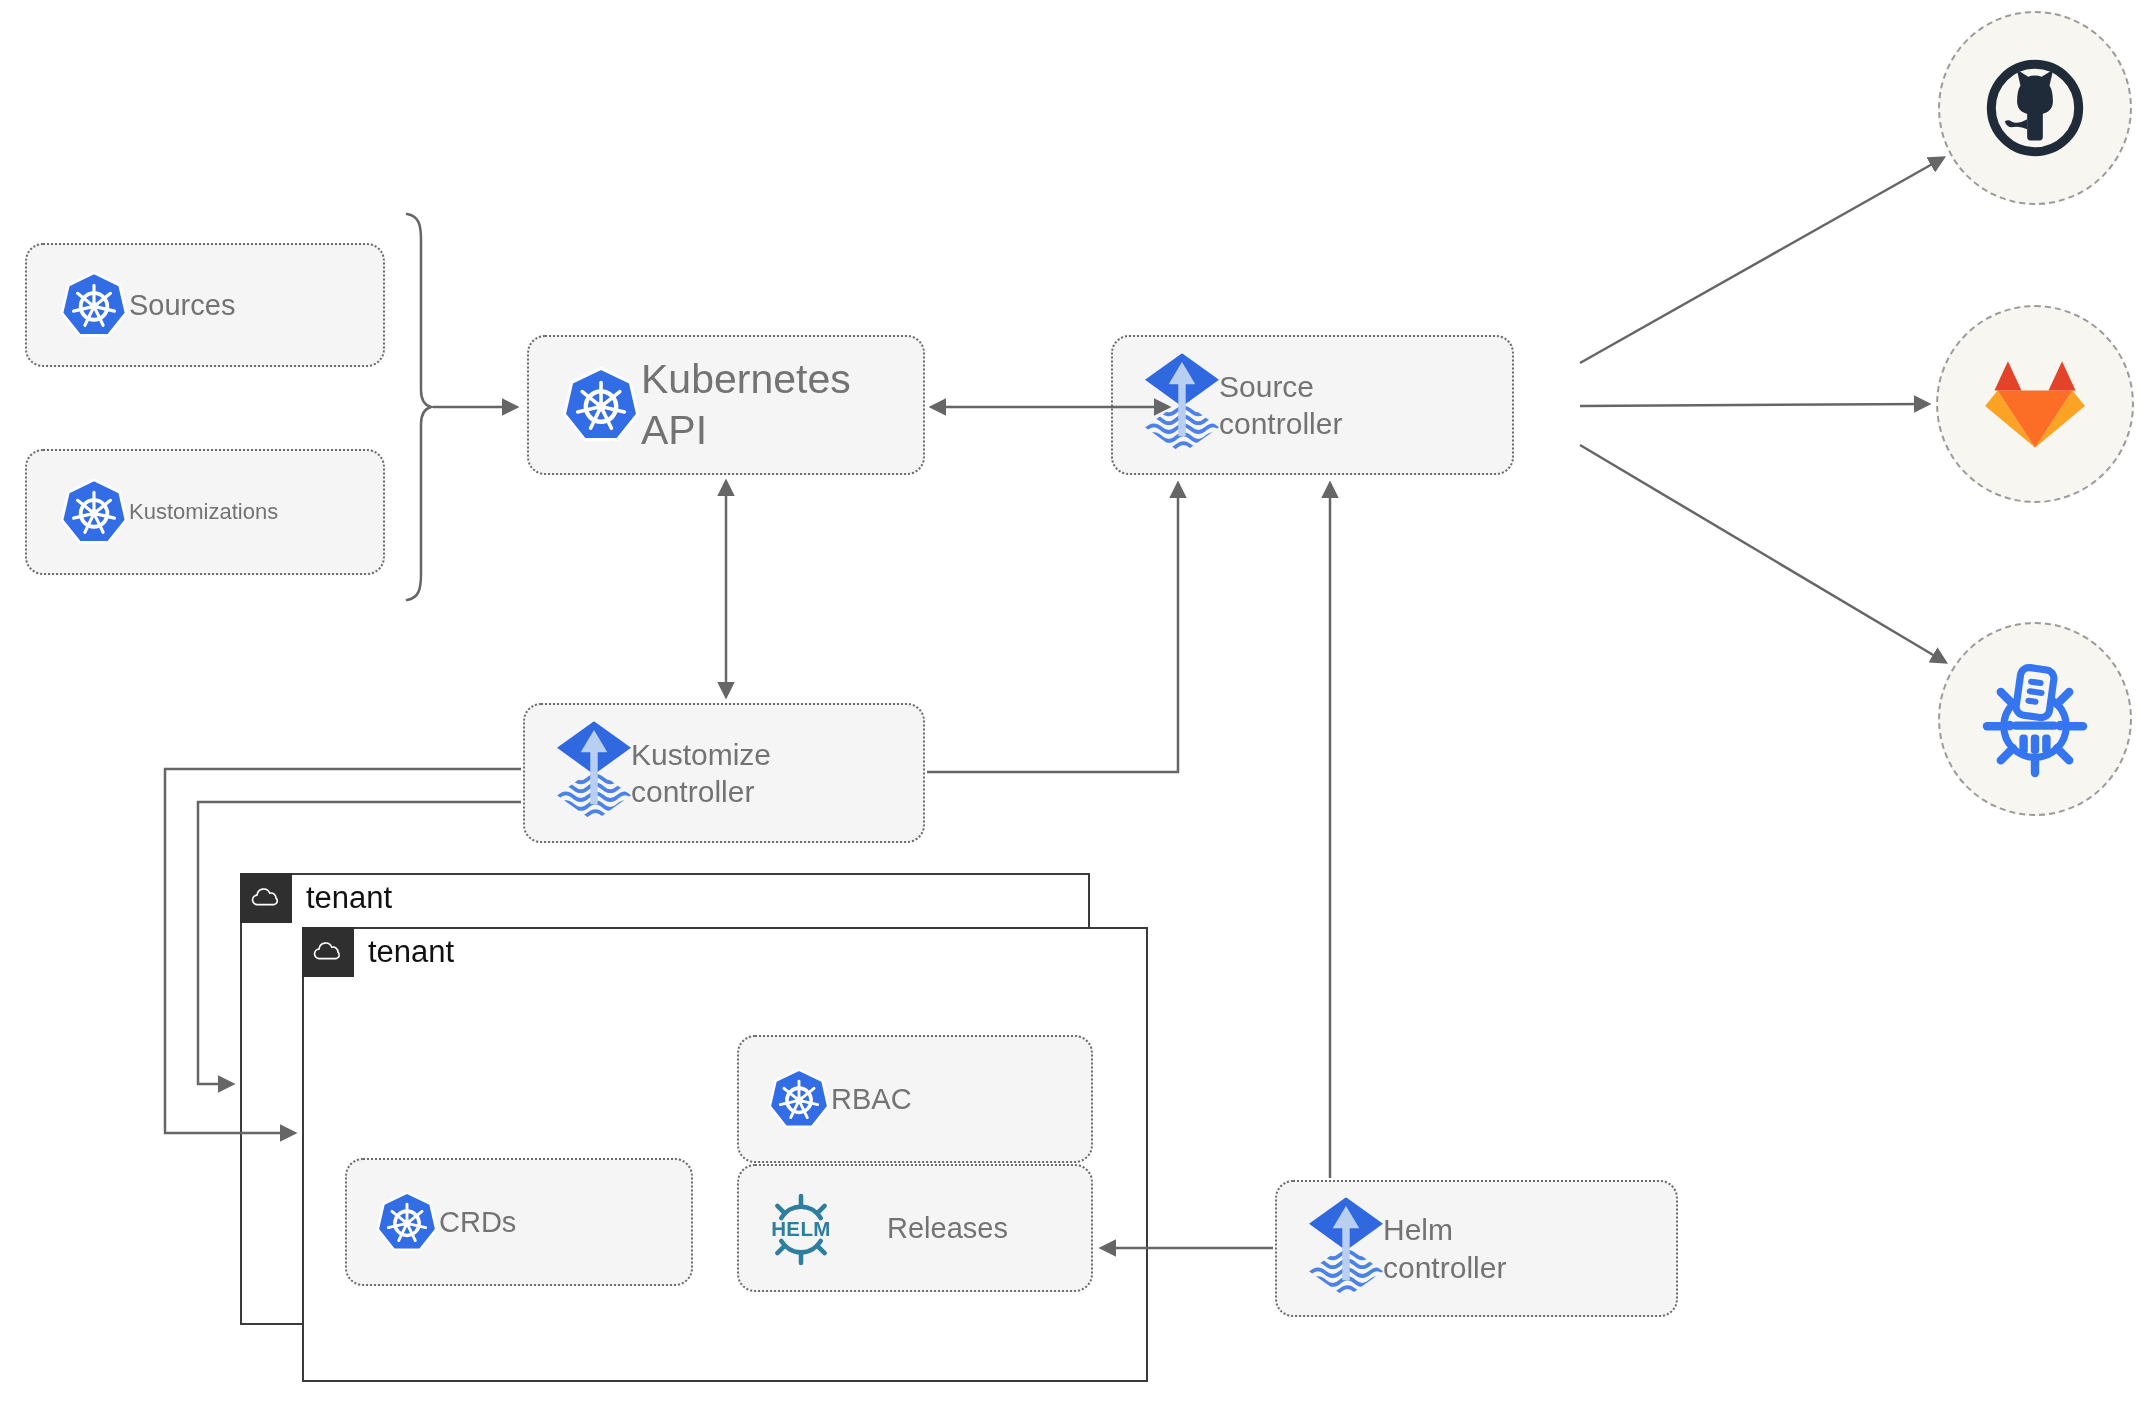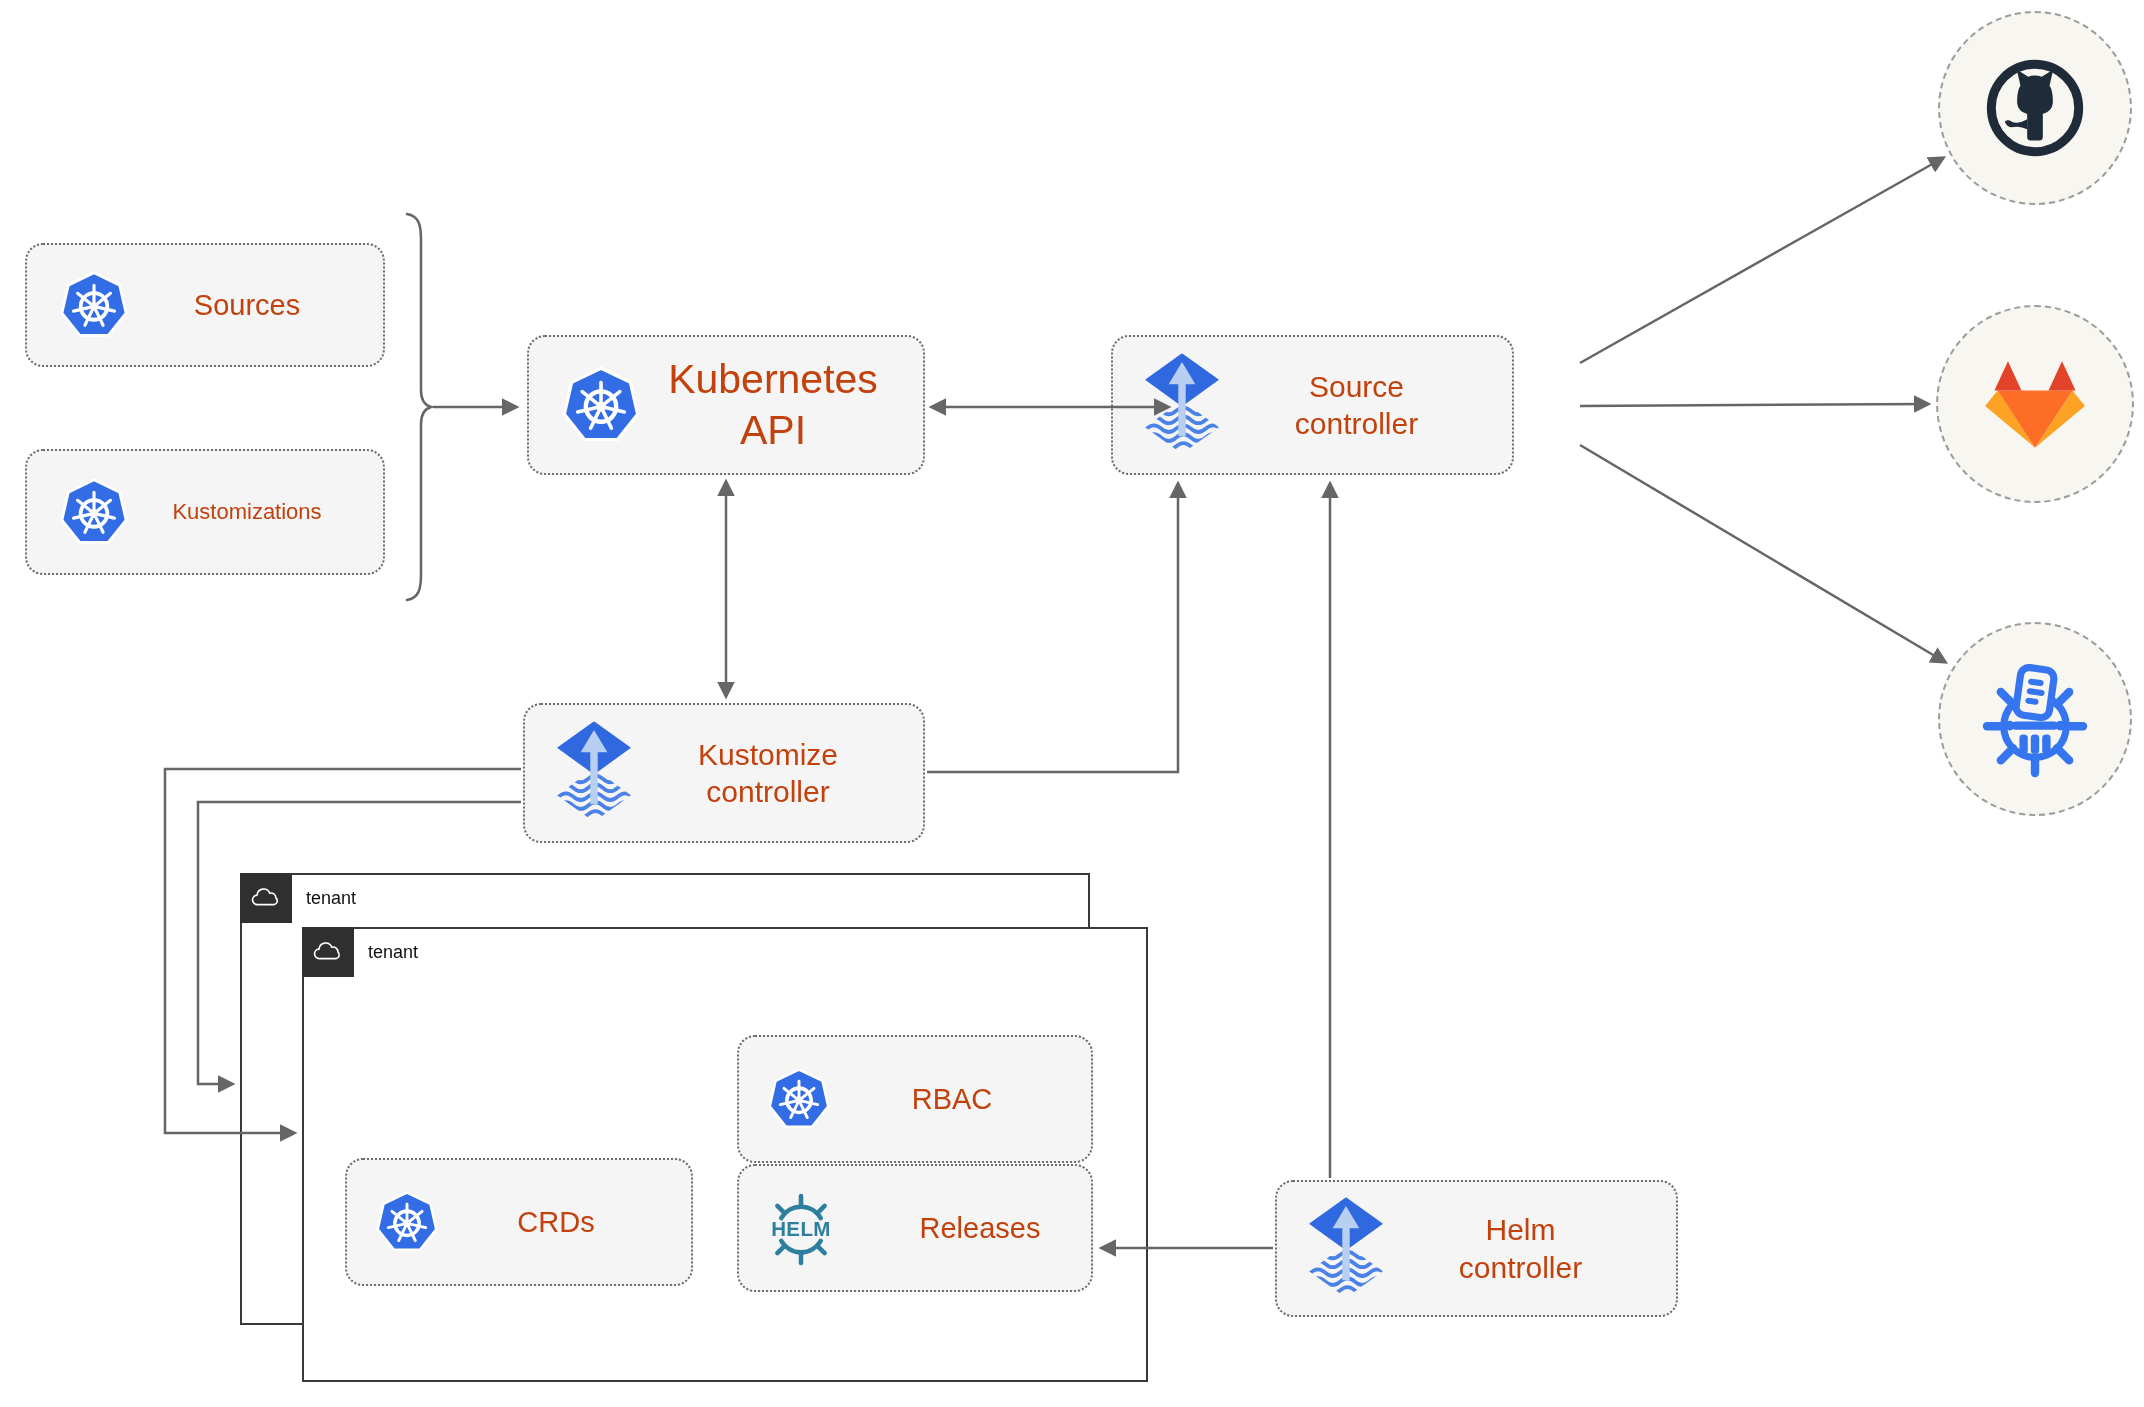--- a/index.html
+++ b/index.html
@@ -7,42 +7,42 @@
     position:relative;width:2144px;height:1407px;background:#ffffff;
     font-family:"Liberation Sans", sans-serif;overflow:hidden;
   }
   .node{
     position:absolute;box-sizing:border-box;background:#f5f5f5;
     border:2px dotted #6b6b6b;border-radius:18px;
     display:flex;align-items:center;z-index:3;
   }
   .node .icon{flex:0 0 auto;margin-left:32px;}
   .node .label{
-    flex:1;text-align:center;color:#c2410c;font-size:30px;line-height:1.25;
+    flex:1;text-align:left;color:#737373;font-size:30px;line-height:1.25;
     padding-right:18px;
   }
   .item .label{font-size:29px;}
   .endpoint{
     position:absolute;box-sizing:border-box;border-radius:50%;
     background:#f8f6f1;border:2px dashed #9b9b9b;
     display:flex;align-items:center;justify-content:center;z-index:3;
   }
   .tenant{
     position:absolute;box-sizing:border-box;background:#ffffff;
     border:2px solid #3a3a3a;
   }
   .tenant-outer{z-index:1;}
   .tenant-inner{z-index:2;}
   .tenant .tag{
     position:absolute;top:-2px;left:-2px;width:52px;height:50px;
     background:#2f2f2f;display:flex;align-items:center;justify-content:center;
   }
   .tenant .tenant-label{
     position:absolute;top:-2px;left:64px;height:50px;line-height:50px;
-    font-size:18px;color:#111;
+    font-size:31px;color:#111;
   }
   #connectors{position:absolute;left:0;top:0;z-index:10;pointer-events:none;}
   .defs-holder{position:absolute;width:0;height:0;overflow:hidden;}
 </style>
 </head>
 <body>
 
 <svg class="defs-holder" aria-hidden="true">
   <defs>
     <symbol id="icon-k8s" viewBox="0 0 100 100">

